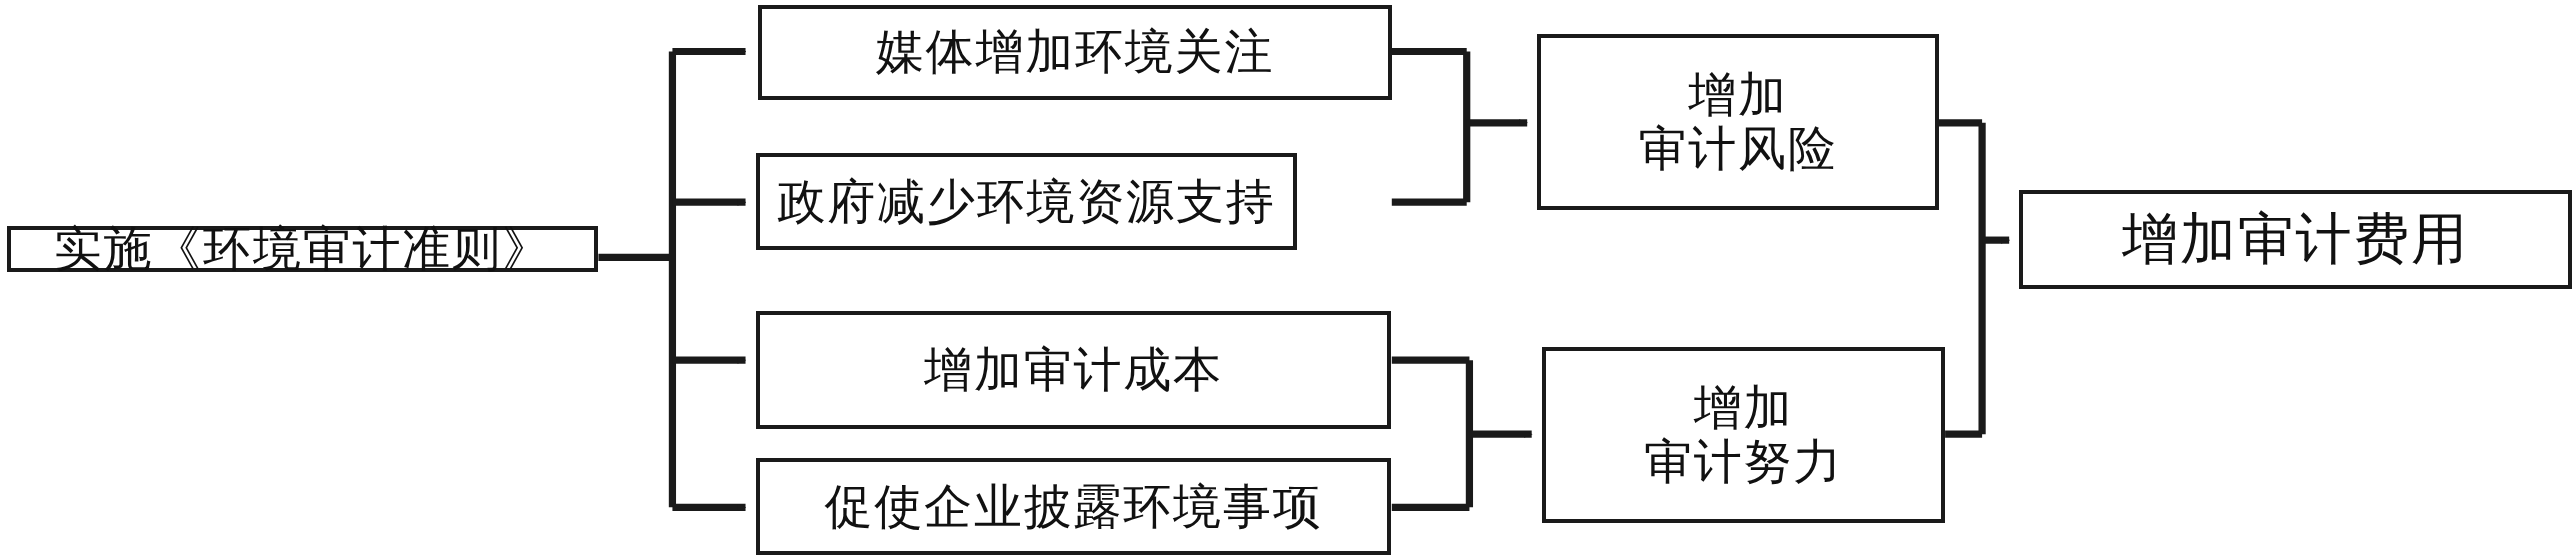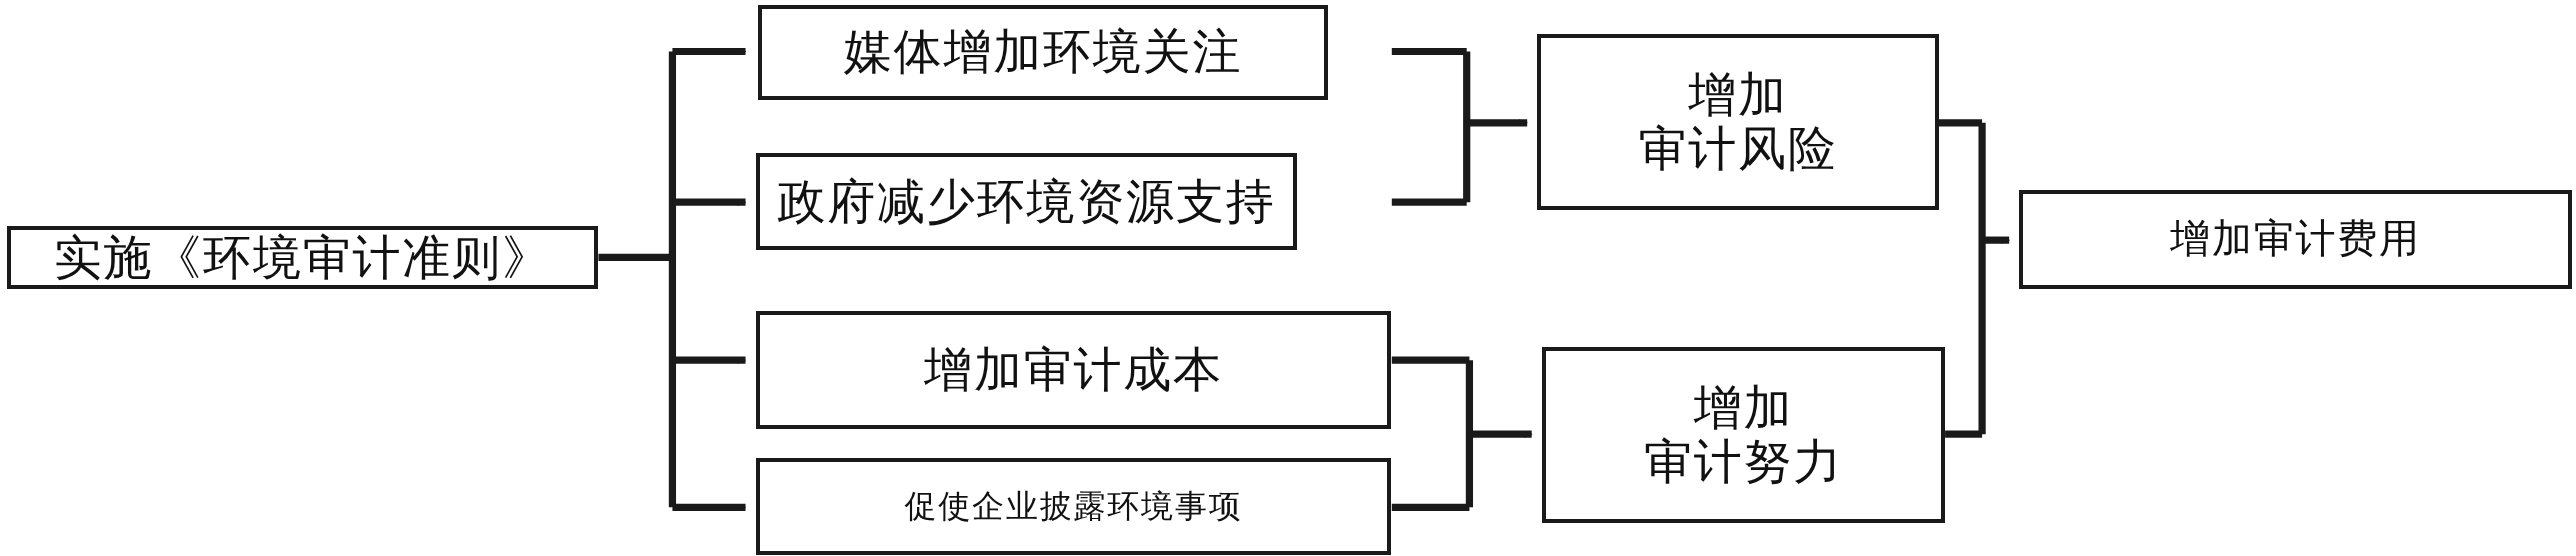--- a/index.html
+++ b/index.html
@@ -79,48 +79,48 @@
     </g>
 
     <g>
       <path d="M2148,136 L2196,136" stroke="#1a1a1a" stroke-width="8" fill="none"></path>
       <path d="M2155,481 L2196,481" stroke="#1a1a1a" stroke-width="8" fill="none"></path>
       <path d="M2196,136 L2196,481" stroke="#1a1a1a" stroke-width="8" fill="none"></path>
       <path d="M2196,266 L2226,266" stroke="#1a1a1a" stroke-width="8" fill="none" marker-end="url(#arrowhead)"></path>
     </g>
   </svg>
 
-  <div class="node" style="left:7.2px; top:226px; width:591px; height:63px; font-size:48px;">
+  <div class="node" style="left:7.2px; top:226px; width:591px; height:46px; font-size:48px;">
     <span class="node-text">实施《环境审计准则》</span>
   </div>
 
-  <div class="node" style="left:758px; top:4.5px; width:570px; height:95px; font-size:48px;">
+  <div class="node" style="left:758px; top:4.5px; width:634px; height:95px; font-size:48px;">
     <span class="node-text">媒体增加环境关注</span>
   </div>
 
   <div class="node" style="left:756px; top:153px; width:541px; height:97px; font-size:48px;">
     <span class="node-text">政府减少环境资源支持</span>
   </div>
 
   <div class="node" style="left:756px; top:311px; width:635px; height:118px; font-size:48px;">
     <span class="node-text">增加审计成本</span>
   </div>
 
-  <div class="node" style="left:756px; top:458px; width:635px; height:97px; font-size:32px;">
+  <div class="node" style="left:756px; top:458px; width:635px; height:97px; font-size:48px;">
     <span class="node-text">促使企业披露环境事项</span>
   </div>
 
   <div class="node" style="left:1537px; top:34px; width:402px; height:176px; font-size:48px;">
     <span class="node-text">增加
 审计风险</span>
   </div>
 
   <div class="node" style="left:1542px; top:347px; width:403px; height:176px; font-size:48px;">
     <span class="node-text">增加
 审计努力</span>
   </div>
 
-  <div class="node" style="left:2019px; top:190px; width:553px; height:99px; font-size:40px;">
+  <div class="node" style="left:2019px; top:190px; width:553px; height:99px; font-size:56px;">
     <span class="node-text">增加审计费用</span>
   </div>
 
 </div>
 
 
 </body></html>

